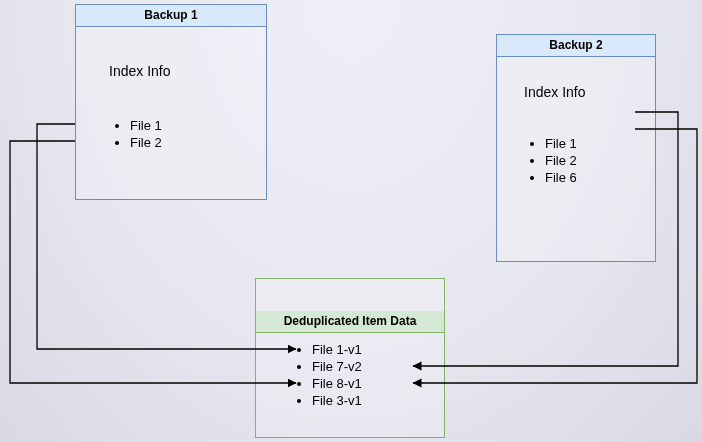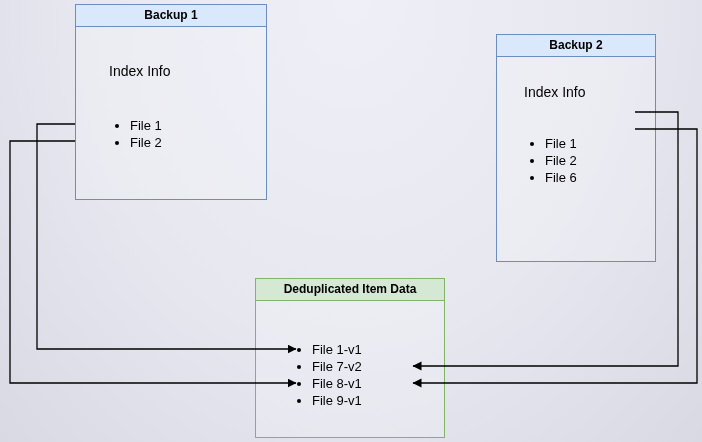--- a/index.html
+++ b/index.html
@@ -25,21 +25,21 @@
     height:22px;
     line-height:21px;
     text-align:center;
     font-size:12px;
     font-weight:bold;
     color:#000;
     background:var(--blue-fill);
     border-bottom:1px solid var(--blue-border);
   }
   .node.green{border-color:var(--green-border);}
-  .node.green .hdr{background:var(--green-fill);border-bottom-color:var(--green-border);}
+  .node.green .hdr{background:var(--green-fill);border-bottom-color:var(--green-border);margin-top:32px;}
   .subtitle{
     position:absolute;
     font-size:14px;
     color:#000;
     white-space:nowrap;
   }
   ul.filelist{
     position:absolute;
     list-style:disc;
     padding-left:18px;
@@ -73,21 +73,21 @@
       <li>File 6</li>
     </ul>
   </div>
 
   <div class="node green" style="left:255px;top:278px;width:190px;height:160px;">
     <div class="hdr">Deduplicated Item Data</div>
     <ul class="filelist" style="left:38px;top:62px;">
       <li>File 1-v1</li>
       <li>File 7-v2</li>
       <li>File 8-v1</li>
-      <li>File 9-v1</li>
+      <li>File 3-v1</li>
     </ul>
   </div>
 
   <svg class="wires" width="702" height="442" viewBox="0 0 702 442">
     <defs>
       <marker id="ah" markerWidth="10" markerHeight="10" refX="8.5" refY="4.5" orient="auto" markerUnits="userSpaceOnUse">
         <path d="M0,0 L9,4.5 L0,9 z" fill="var(--arrow)"></path>
       </marker>
     </defs>
     <polyline points="75,124 37,124 37,349 296,349" fill="none" stroke="var(--arrow)" stroke-width="1.3" marker-end="url(#ah)"></polyline>

